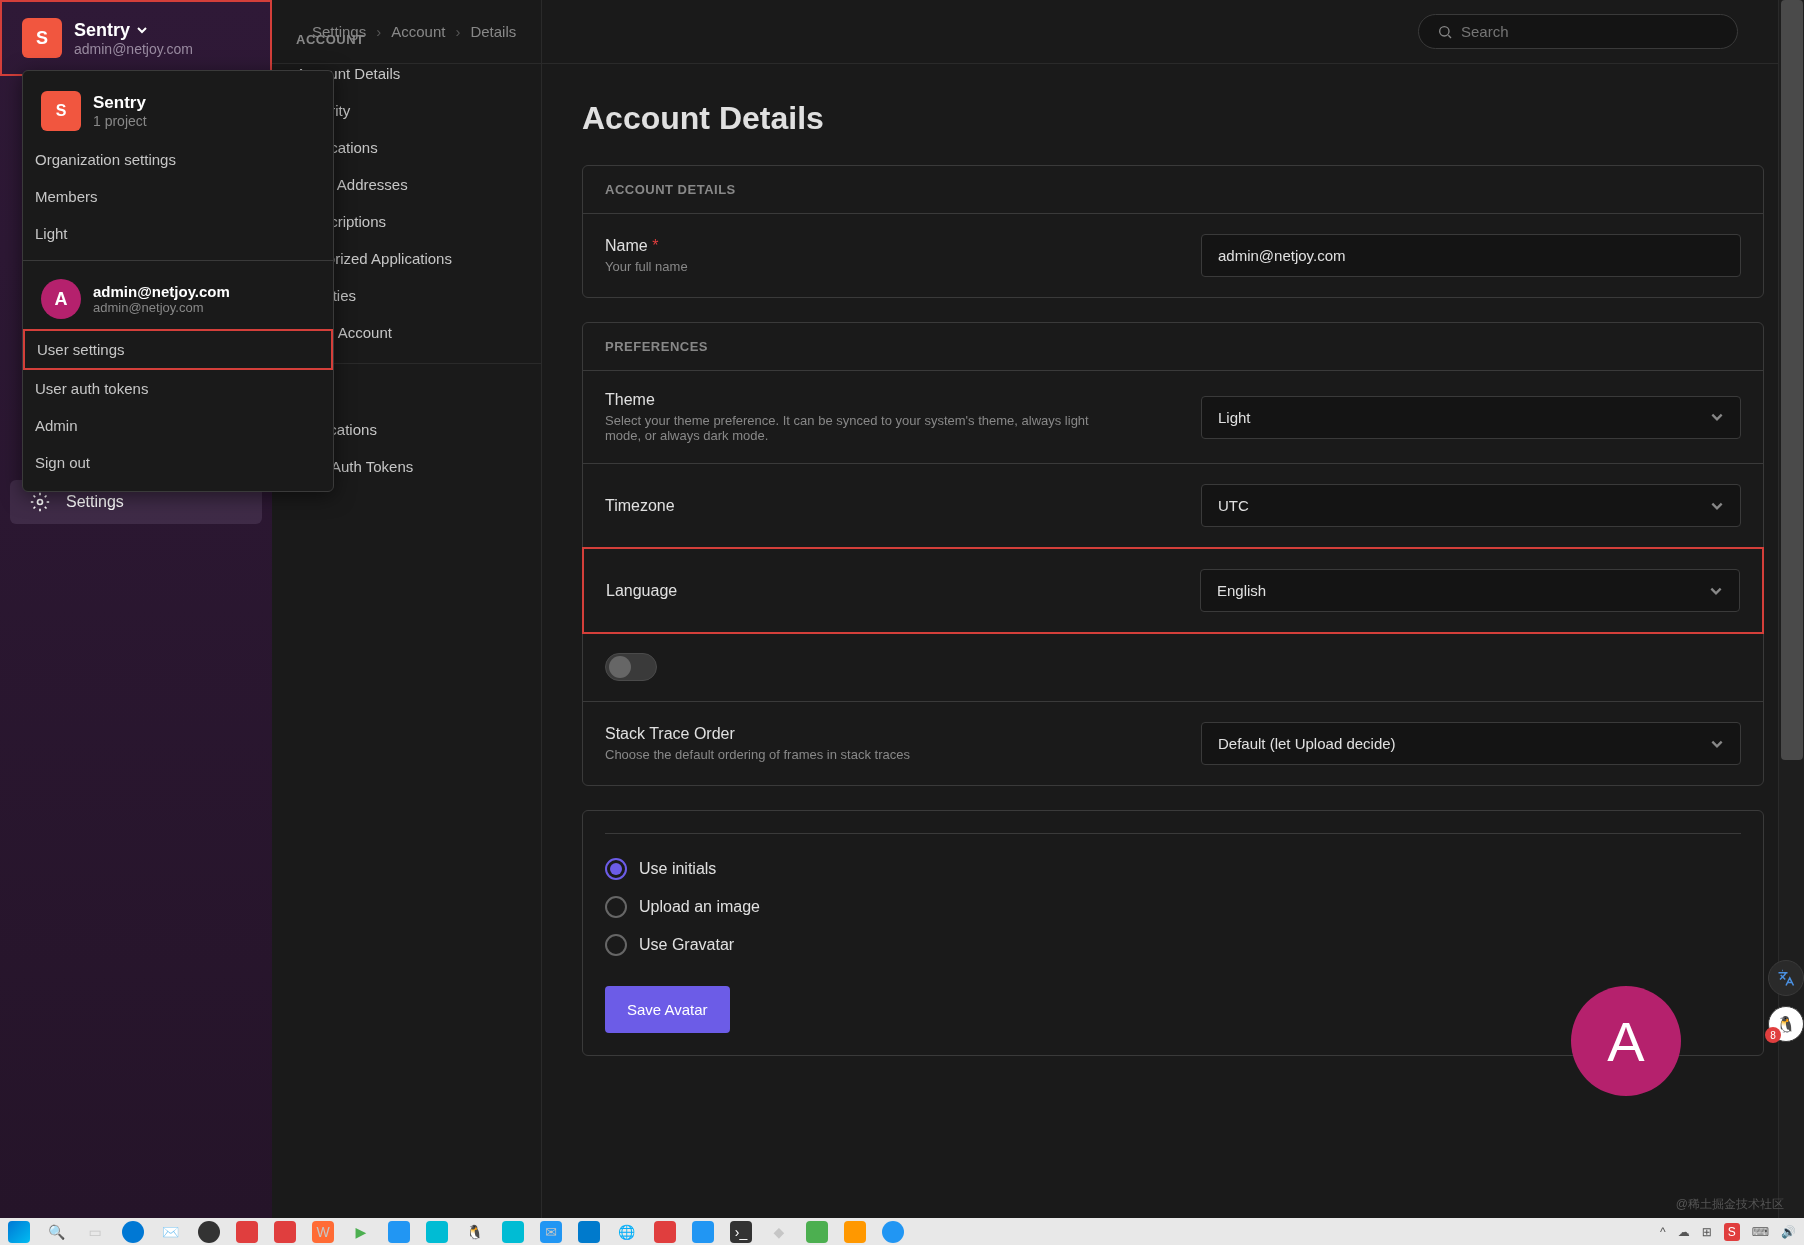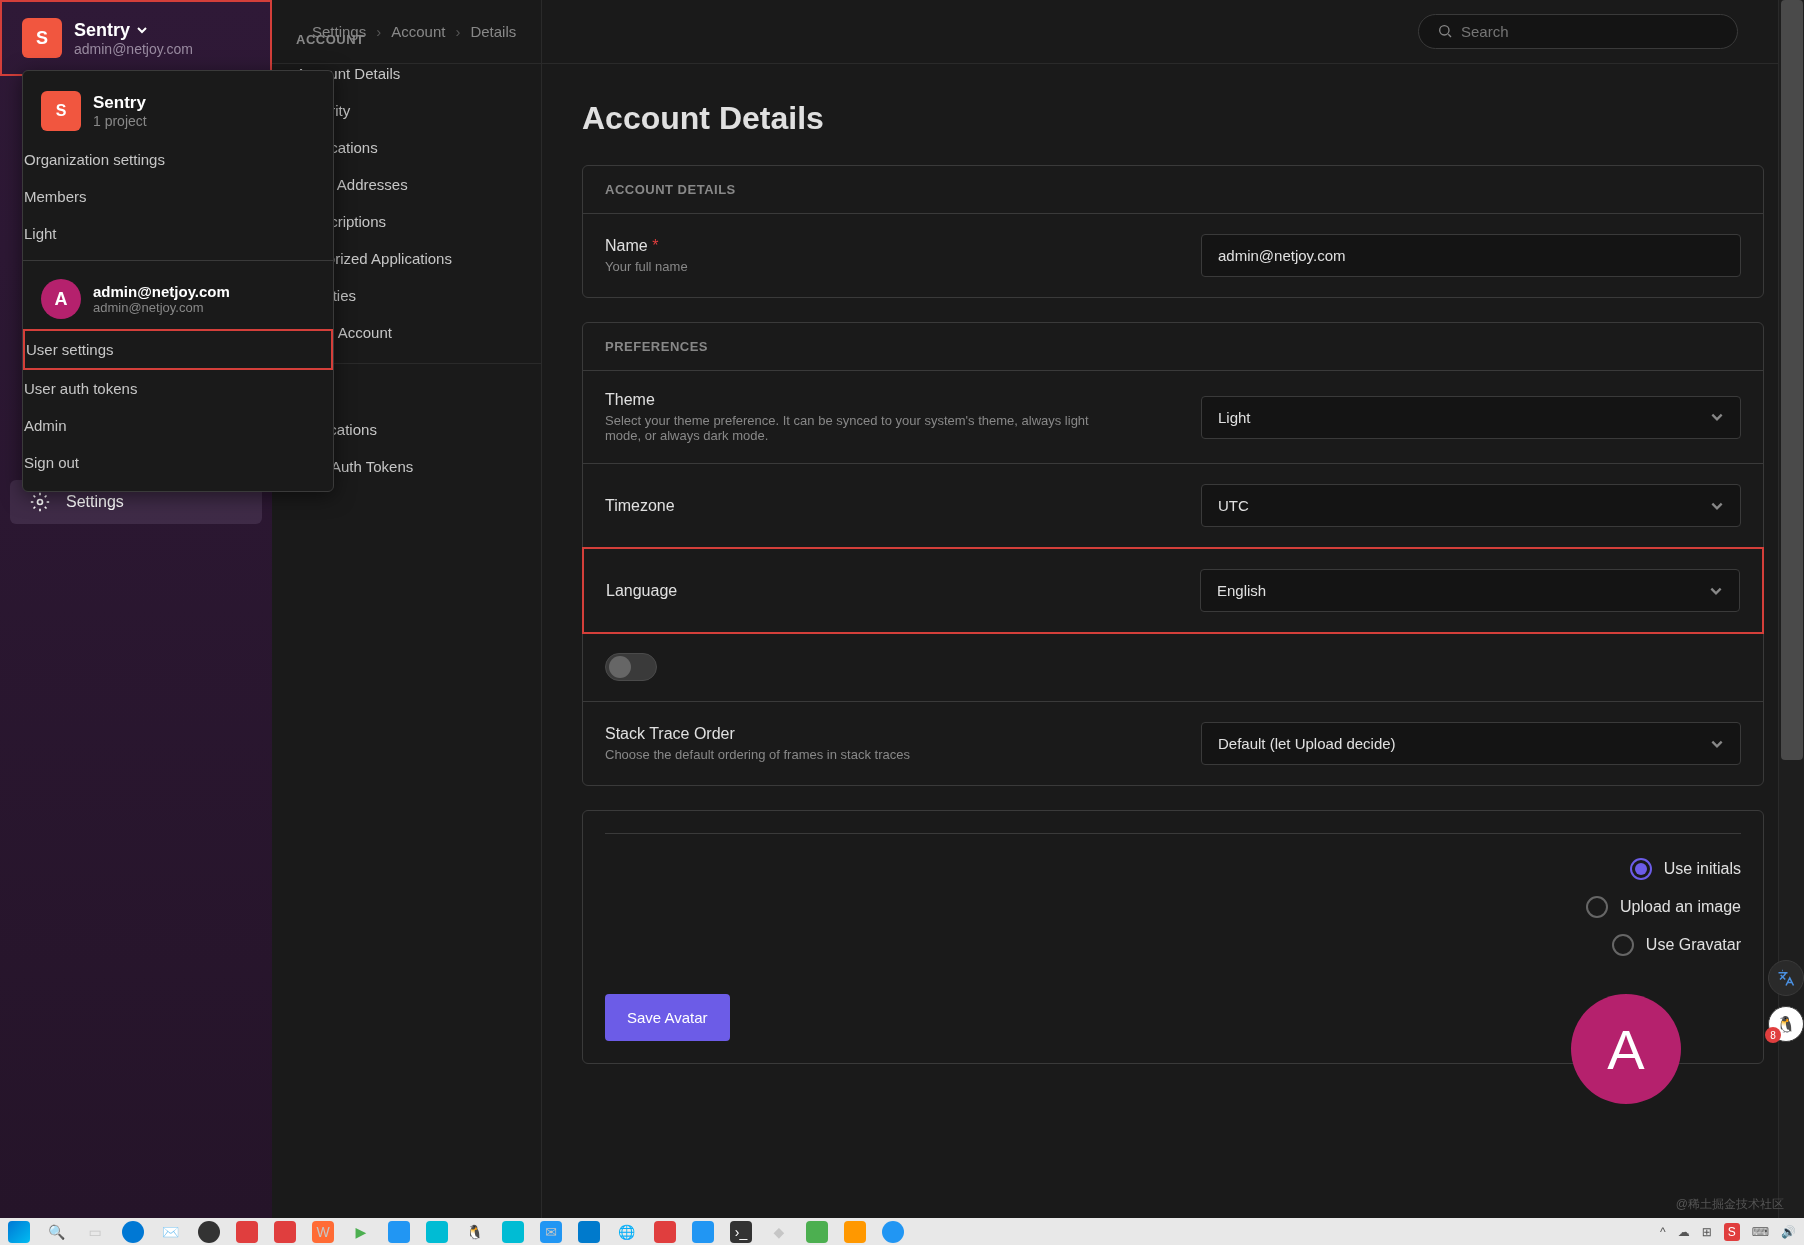--- a/index.html
+++ b/index.html
@@ -9,21 +9,21 @@
 .org-header { padding: 16px 20px; display: flex; align-items: center; gap: 12px; border: 2px solid #d43f3a; cursor: pointer; }
 .org-badge { width: 40px; height: 40px; background: #f1563f; border-radius: 6px; display: flex; align-items: center; justify-content: center; color: white; font-weight: 600; font-size: 18px; }
 .org-info { flex: 1; }
 .org-name { color: #fff; font-weight: 600; font-size: 18px; display: flex; align-items: center; gap: 6px; }
 .org-email { color: #998ba0; font-size: 14px; }
 .org-dropdown { position: absolute; top: 70px; left: 22px; width: 312px; background: #1a1a1a; border: 1px solid #3a3a3a; border-radius: 6px; z-index: 100; box-shadow: 0 4px 20px rgba(0,0,0,0.5); padding: 10px 0; }
 .dropdown-org { display: flex; align-items: center; gap: 12px; padding: 10px 18px; }
 .dropdown-org-badge { width: 40px; height: 40px; background: #f1563f; border-radius: 6px; display: flex; align-items: center; justify-content: center; color: white; font-weight: 600; }
 .dropdown-org-name { color: #fff; font-weight: 600; font-size: 17px; }
 .dropdown-org-sub { color: #888; font-size: 14px; }
-.dropdown-item { padding: 10px 1px; color: #c6c6c6; cursor: pointer; font-size: 15px; }
+.dropdown-item { padding: 10px 12px; color: #c6c6c6; cursor: pointer; font-size: 15px; }
 .dropdown-sep { height: 1px; background: #3a3a3a; margin: 8px 0; }
 .dropdown-user { display: flex; align-items: center; gap: 12px; padding: 10px 18px; }
 .dropdown-user-badge { width: 40px; height: 40px; background: #b5216d; border-radius: 50%; display: flex; align-items: center; justify-content: center; color: white; font-weight: 600; font-size: 18px; }
 .dropdown-user-name { color: #fff; font-weight: 600; font-size: 15px; }
 .dropdown-user-sub { color: #888; font-size: 13px; }
 .dropdown-item.highlighted { border: 2px solid #d43f3a; }
 .sidebar-nav { flex: 1; padding-top: 360px; }
 .sidebar-nav-item { display: flex; align-items: center; gap: 16px; padding: 12px 30px; color: #998ba0; cursor: pointer; font-size: 16px; }
 .sidebar-nav-item.active { background: rgba(108,91,123,0.3); color: #fff; border-radius: 6px; margin: 0 10px; padding: 12px 20px; }
 .sidebar-nav-item svg { width: 20px; height: 20px; }
@@ -31,41 +31,41 @@
 .sidebar-footer-item { display: flex; align-items: center; gap: 16px; padding: 12px 30px; color: #998ba0; cursor: pointer; font-size: 16px; }
 .sidebar-footer-item svg { width: 20px; height: 20px; }
 .sidebar-settings { width: 270px; background: #1a1a1a; border-right: 1px solid #2a2a2a; padding: 20px 0; }
 .settings-section-label { color: #888; font-size: 13px; font-weight: 600; letter-spacing: 0.5px; padding: 12px 24px 8px; }
 .settings-item { padding: 10px 24px; color: #c6c6c6; cursor: pointer; font-size: 15px; }
 .settings-sep { height: 1px; background: #2a2a2a; margin: 12px 0; }
 .main { flex: 1; background: #1a1a1a; display: flex; flex-direction: column; overflow-y: auto; }
 .topbar { display: flex; align-items: center; justify-content: space-between; padding: 14px 40px 14px 0; border-bottom: 1px solid #2a2a2a; position: absolute; top: 0; left: 272px; right: 26px; }
 .breadcrumb { display: flex; align-items: center; gap: 10px; color: #888; font-size: 15px; padding-left: 40px; }
 .breadcrumb-sep { color: #555; }
-.search-box { display: flex; gap: 8px; background: #141414; border: 1px solid #3a3a3a; border-radius: 20px; padding: 8px 18px; width: 320px; }
+.search-box { display: flex; align-items: center; gap: 8px; background: #141414; border: 1px solid #3a3a3a; border-radius: 20px; padding: 8px 18px; width: 320px; }
 .search-box input { background: transparent; border: none; outline: none; color: #c6c6c6; font-size: 15px; flex: 1; }
 .search-box svg { width: 16px; height: 16px; color: #888; }
 .content { padding: 100px 40px 40px; flex: 1; }
 .page-title { color: #e0e0e0; font-size: 32px; font-weight: 700; margin-bottom: 28px; }
 .panel { border: 1px solid #3a3a3a; border-radius: 6px; margin-bottom: 24px; }
 .panel-header { padding: 16px 22px; color: #888; font-size: 13px; font-weight: 600; letter-spacing: 0.5px; border-bottom: 1px solid #3a3a3a; }
 .panel-row { display: flex; align-items: center; padding: 20px 22px; border-bottom: 1px solid #3a3a3a; }
 .panel-row:last-child { border-bottom: none; }
 .panel-row-left { flex: 1; }
 .panel-row-label { color: #e0e0e0; font-size: 16px; }
 .panel-row-label .req { color: #e03e3e; }
 .panel-row-desc { color: #888; font-size: 13px; margin-top: 4px; max-width: 500px; }
 .panel-row-field { width: 540px; }
 .text-input { width: 100%; background: #141414; border: 1px solid #3a3a3a; border-radius: 4px; padding: 12px 16px; color: #e0e0e0; font-size: 15px; outline: none; }
 .select-input { width: 100%; background: #141414; border: 1px solid #3a3a3a; border-radius: 4px; padding: 12px 16px; color: #e0e0e0; font-size: 15px; display: flex; justify-content: space-between; align-items: center; cursor: pointer; }
 .select-input svg { width: 14px; height: 14px; color: #888; }
 .toggle { width: 52px; height: 28px; background: #3a3a3a; border-radius: 14px; position: relative; cursor: pointer; border: 1px solid #4a4a4a; }
 .toggle-knob { width: 22px; height: 22px; background: #666; border-radius: 50%; position: absolute; top: 2px; left: 3px; }
 .avatar-panel { padding: 22px; }
-.radio-group { display: flex; flex-direction: column; gap: 16px; margin-bottom: 38px; align-items: flex-end; }
+.radio-group { display: flex; flex-direction: column; gap: 16px; margin-bottom: 30px; }
 .radio-item { display: flex; align-items: center; gap: 12px; cursor: pointer; }
 .radio-circle { width: 22px; height: 22px; border: 2px solid #6c5ce7; border-radius: 50%; display: flex; align-items: center; justify-content: center; }
 .radio-circle.checked::after { content: ''; width: 12px; height: 12px; background: #6c5ce7; border-radius: 50%; }
 .radio-circle.unchecked { border-color: #666; }
 .radio-label { color: #e0e0e0; font-size: 16px; }
 .btn-primary { background: #6c5ce7; color: #fff; border: none; border-radius: 4px; padding: 15px 22px; font-size: 15px; font-weight: 500; cursor: pointer; }
 .avatar-preview { position: absolute; right: 60px; width: 110px; height: 110px; background: #b5216d; border-radius: 50%; display: flex; align-items: center; justify-content: center; color: #fff; font-size: 56px; font-weight: 400; }
 .avatar-row { position: relative; border-top: 1px solid #3a3a3a; padding-top: 24px; }
 .float-badges { position: absolute; right: 0px; top: 960px; display: flex; flex-direction: column; gap: 10px; }
 .float-badge { width: 36px; height: 36px; border-radius: 50%; display: flex; align-items: center; justify-content: center; font-size: 16px; position: relative; border: 1px solid #3a3a3a; background: #2a2a2a; }

